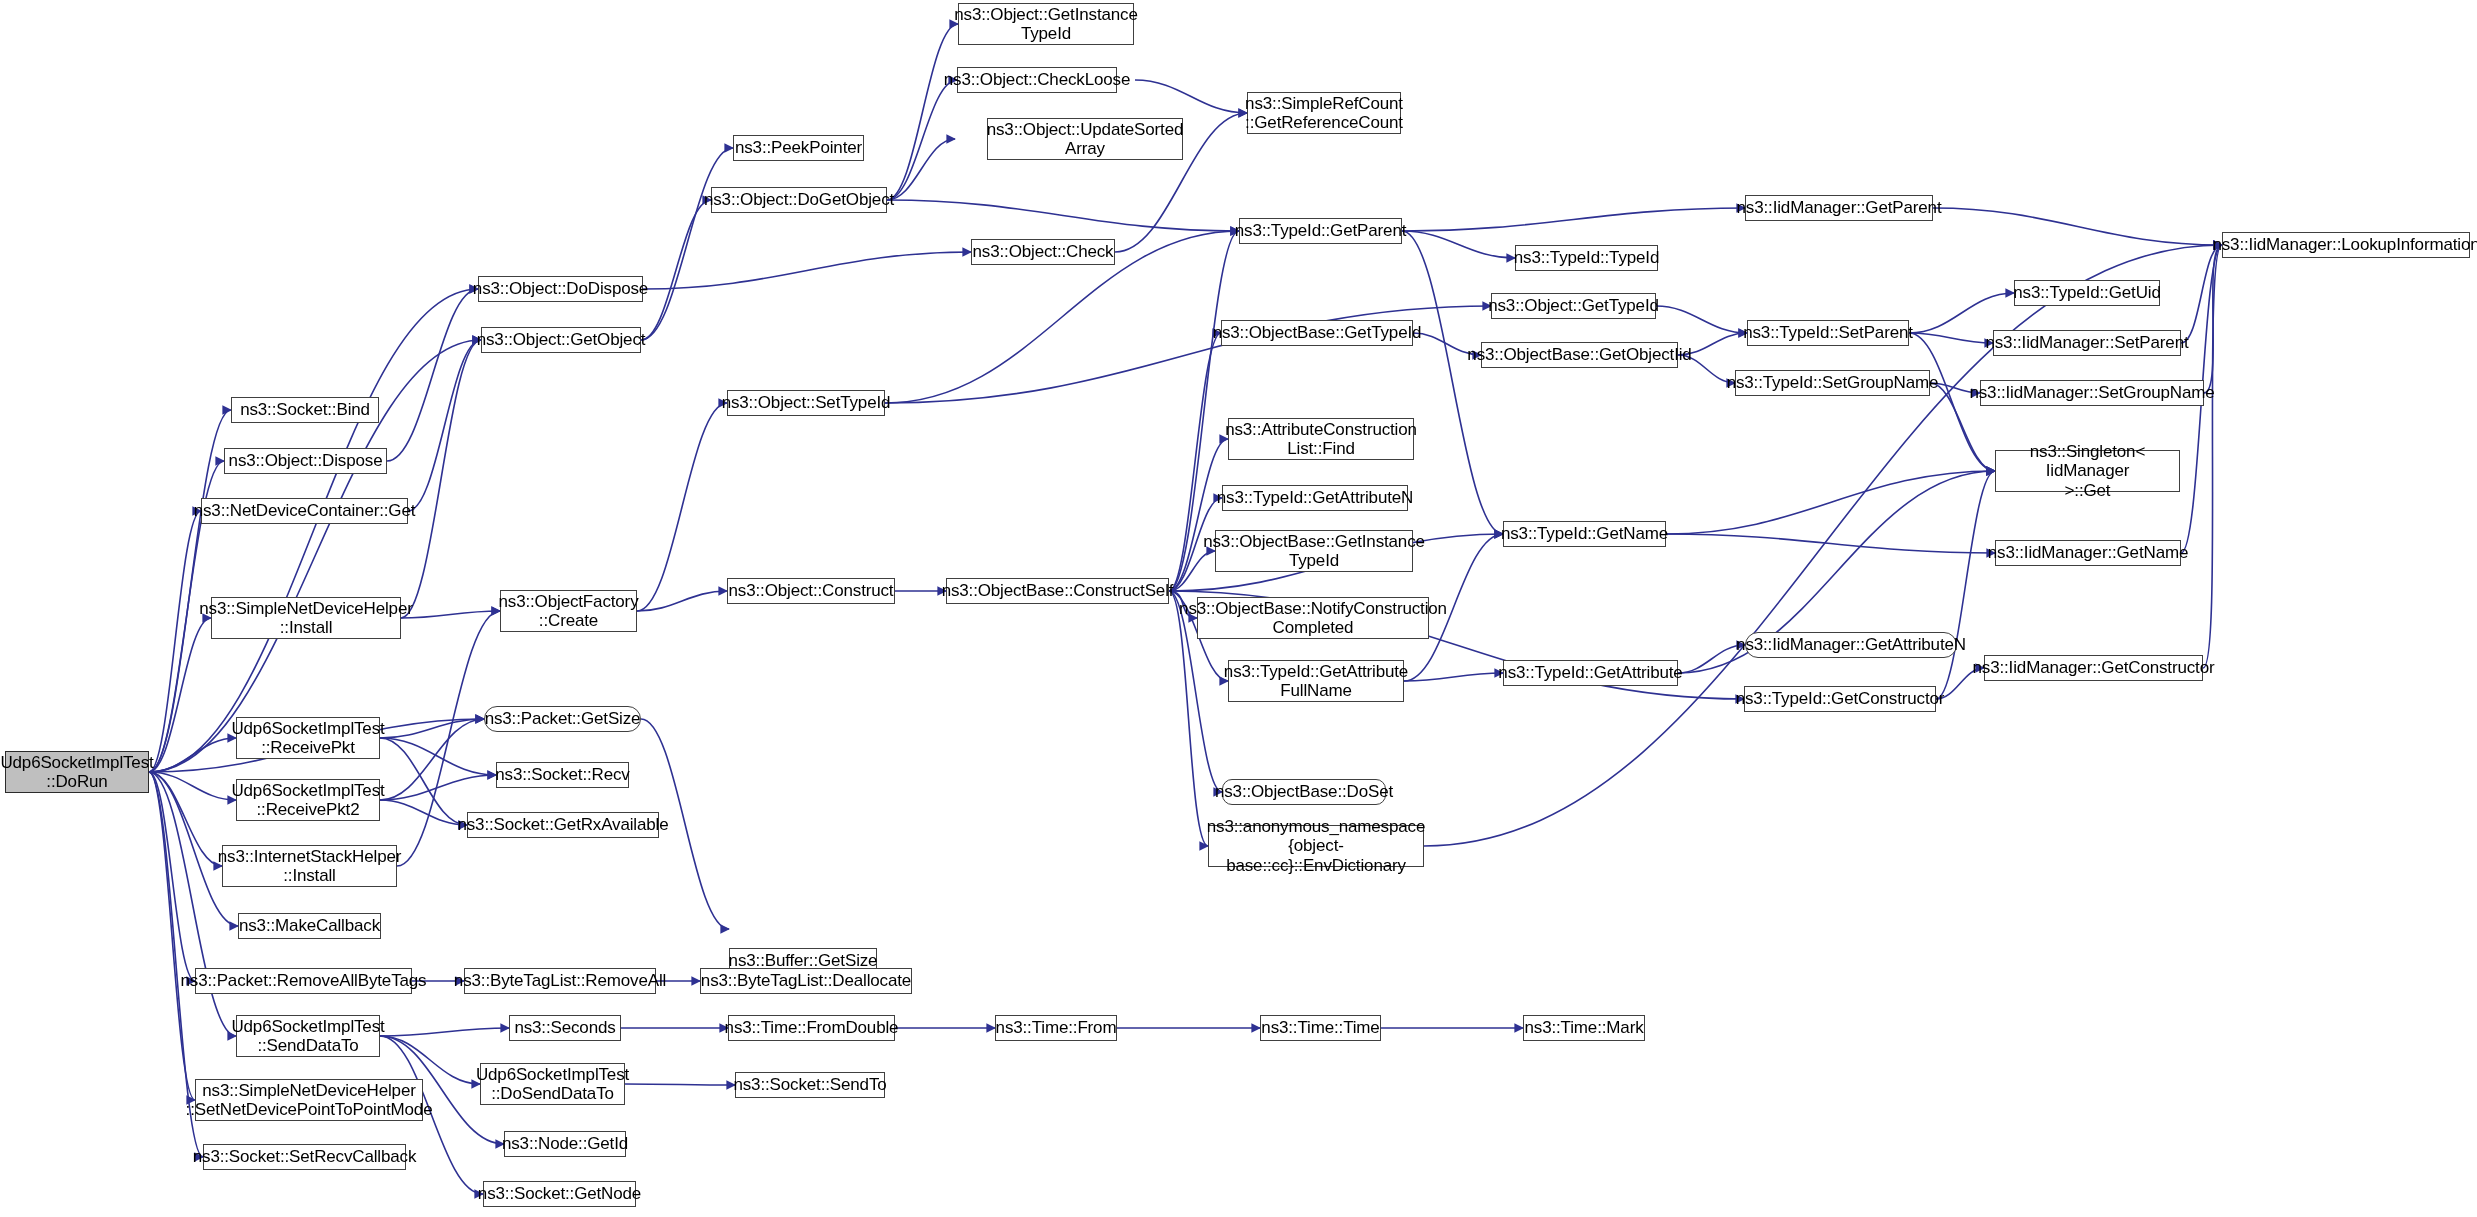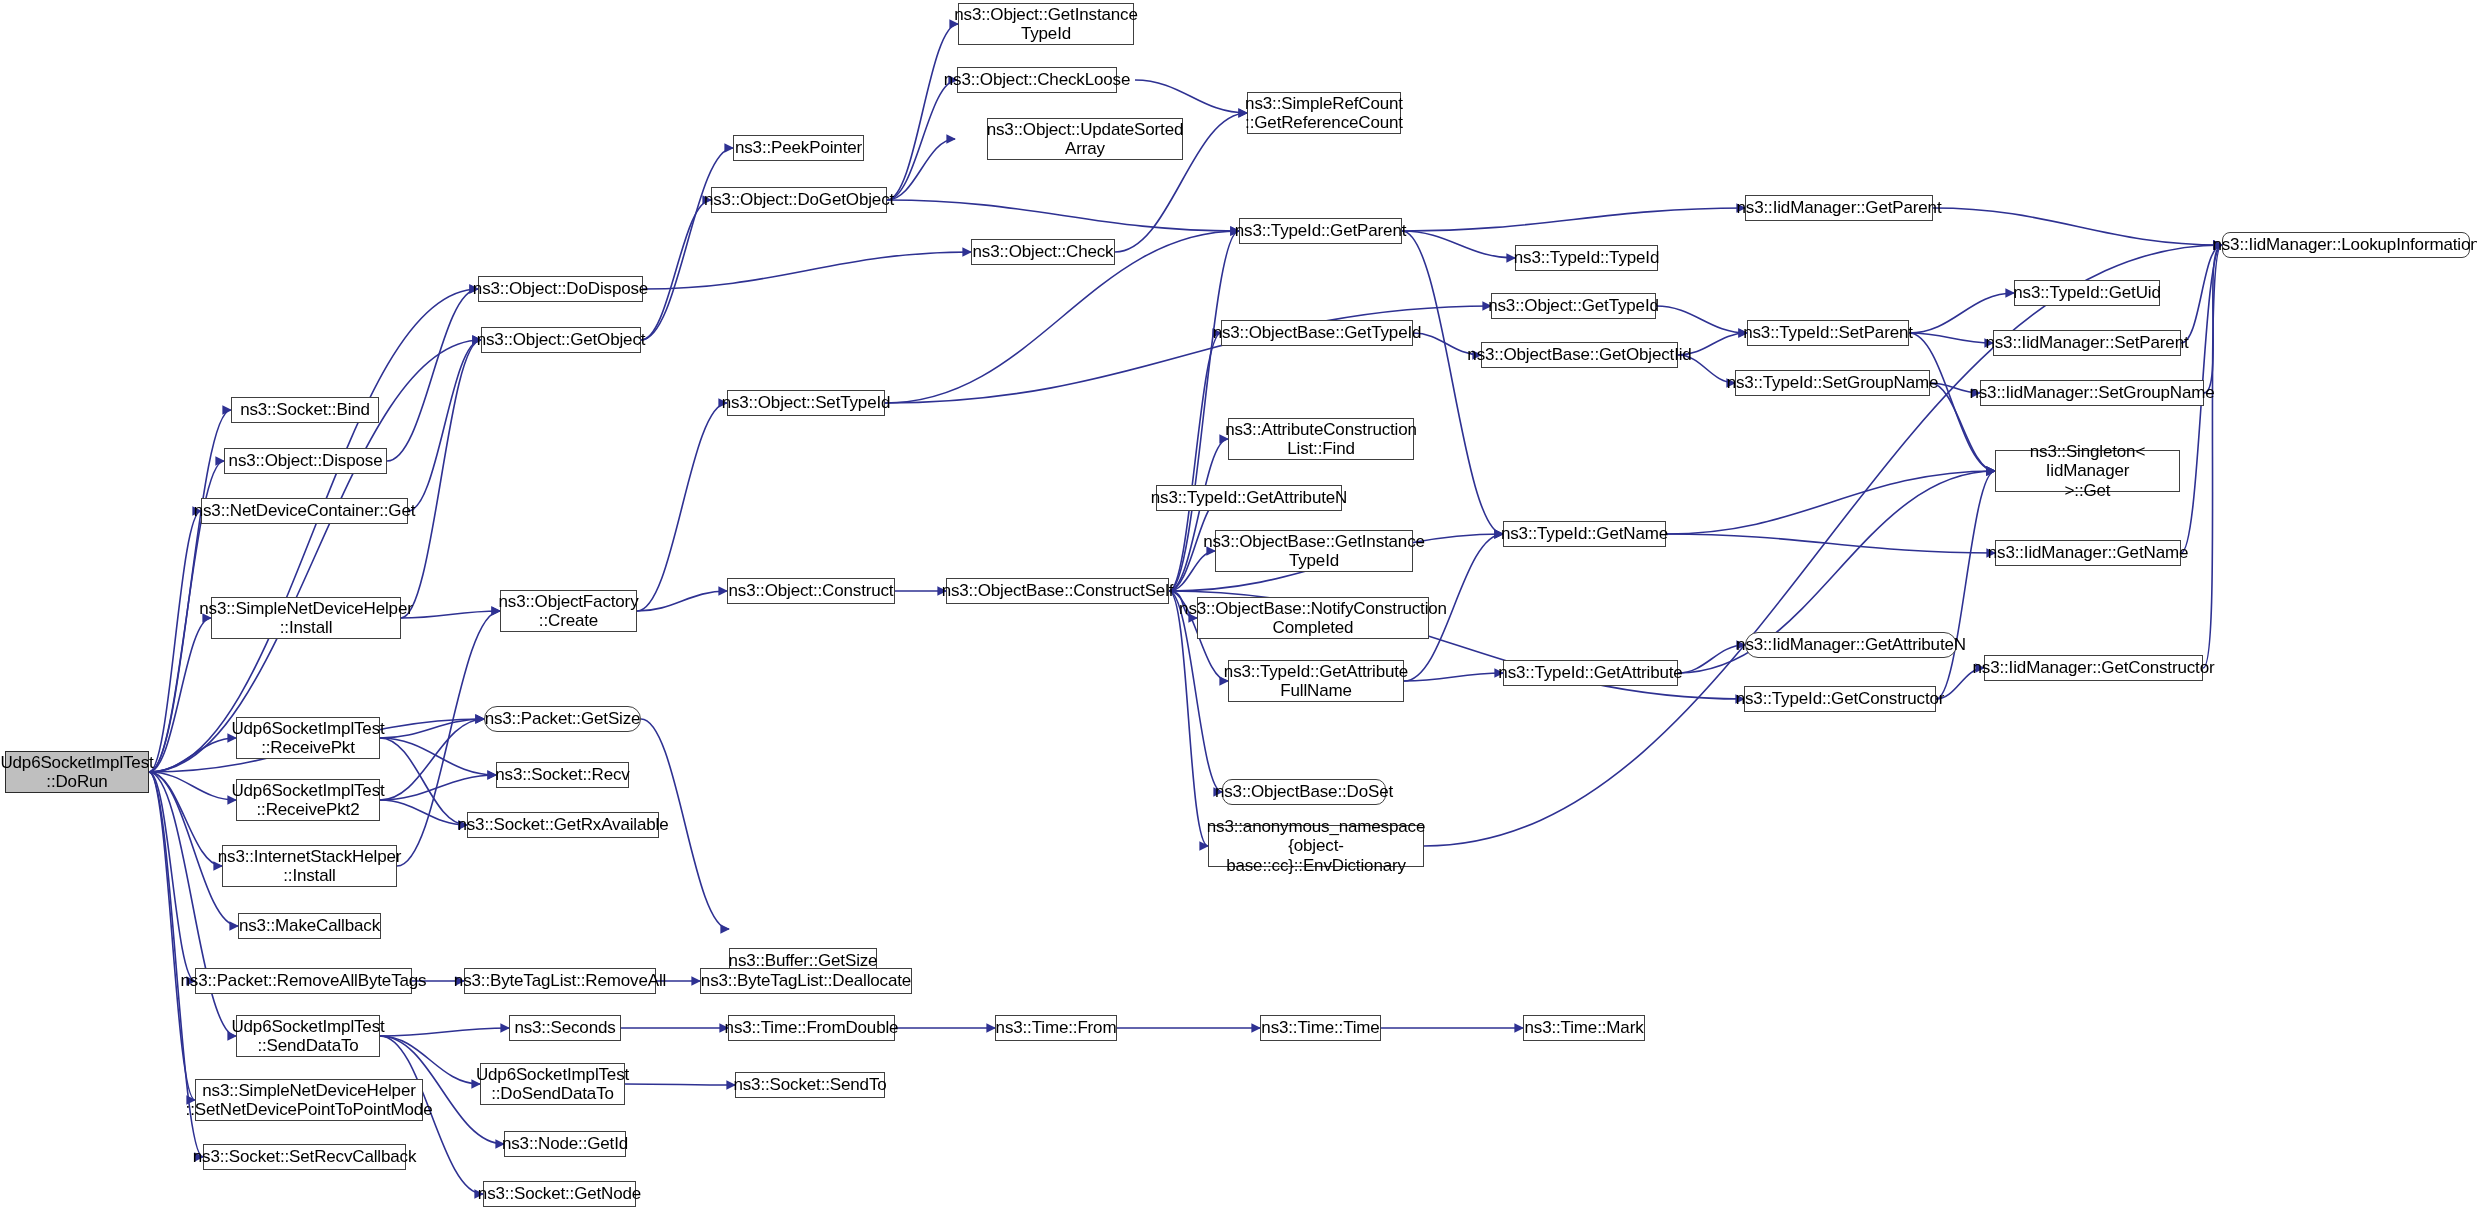--- a/index.html
+++ b/index.html
@@ -201,21 +201,21 @@
       <div class="node" style="left: 1247px; top: 92px; width: 154px; height: 42px;">ns3::SimpleRefCount
 ::GetReferenceCount</div>
       <div class="node" style="left: 946px; top: 578px; width: 223px; height: 26px;">ns3::ObjectBase::ConstructSelf</div>
       <div class="node" style="left: 1239px; top: 218px; width: 163px; height: 26px;">ns3::TypeId::GetParent</div>
       <div class="node" style="left: 1515px; top: 245px; width: 143px; height: 26px;">ns3::TypeId::TypeId</div>
       <div class="node" style="left: 1221px; top: 320px; width: 192px; height: 26px;">ns3::ObjectBase::GetTypeId</div>
       <div class="node" style="left: 1491px; top: 293px; width: 165px; height: 26px;">ns3::Object::GetTypeId</div>
       <div class="node" style="left: 1481px; top: 342px; width: 197px; height: 26px;">ns3::ObjectBase::GetObjectIid</div>
       <div class="node" style="left: 1228px; top: 418px; width: 186px; height: 42px;">ns3::AttributeConstruction
 List::Find</div>
-      <div class="node" style="left: 1156px; top: 485px; width: 186px; height: 26px;">ns3::TypeId::GetAttributeN</div>
+      <div class="node" style="left: 1222px; top: 485px; width: 186px; height: 26px;">ns3::TypeId::GetAttributeN</div>
       <div class="node" style="left: 1215px; top: 530px; width: 198px; height: 42px;">ns3::ObjectBase::GetInstance
 TypeId</div>
       <div class="node" style="left: 1197px; top: 597px; width: 232px; height: 42px;">ns3::ObjectBase::NotifyConstruction
 Completed</div>
       <div class="node" style="left: 1228px; top: 660px; width: 176px; height: 42px;">ns3::TypeId::GetAttribute
 FullName</div>
       <div class="node" style="left: 1222px; top: 779px; width: 164px; height: 26px; border-radius: 10px;">ns3::ObjectBase::DoSet</div>
       <div class="node" style="left: 1208px; top: 825px; width: 216px; height: 42px;">ns3::anonymous_namespace
 {object-base::cc}::EnvDictionary</div>
       <div class="node" style="left: 1747px; top: 320px; width: 162px; height: 26px;">ns3::TypeId::SetParent</div>
@@ -225,18 +225,18 @@
       <div class="node" style="left: 1744px; top: 686px; width: 192px; height: 26px;">ns3::TypeId::GetConstructor</div>
       <div class="node" style="left: 1745px; top: 195px; width: 188px; height: 26px;">ns3::IidManager::GetParent</div>
       <div class="node" style="left: 2014px; top: 280px; width: 146px; height: 26px;">ns3::TypeId::GetUid</div>
       <div class="node" style="left: 1993px; top: 330px; width: 188px; height: 26px;">ns3::IidManager::SetParent</div>
       <div class="node" style="left: 1980px; top: 380px; width: 224px; height: 26px;">ns3::IidManager::SetGroupName</div>
       <div class="node" style="left: 1995px; top: 450px; width: 185px; height: 42px;">ns3::Singleton&lt; IidManager
 &gt;::Get</div>
       <div class="node" style="left: 1995px; top: 540px; width: 186px; height: 26px;">ns3::IidManager::GetName</div>
       <div class="node" style="left: 1745px; top: 632px; width: 212px; height: 26px; border-radius: 13px;">ns3::IidManager::GetAttributeN</div>
       <div class="node" style="left: 1984px; top: 655px; width: 219px; height: 26px;">ns3::IidManager::GetConstructor</div>
-      <div class="node" style="left: 2222px; top: 232px; width: 248px; height: 26px; border-radius: 8px;">ns3::IidManager::LookupInformation</div>
+      <div class="node" style="left: 2222px; top: 232px; width: 248px; height: 26px;">ns3::IidManager::LookupInformation</div>
       <div class="node" style="left: 995px; top: 1015px; width: 122px; height: 26px;">ns3::Time::From</div>
       <div class="node" style="left: 1260px; top: 1015px; width: 121px; height: 26px;">ns3::Time::Time</div>
       <div class="node" style="left: 1523px; top: 1015px; width: 122px; height: 26px;">ns3::Time::Mark</div>
     </div>
 </div>
 
 </body></html>

